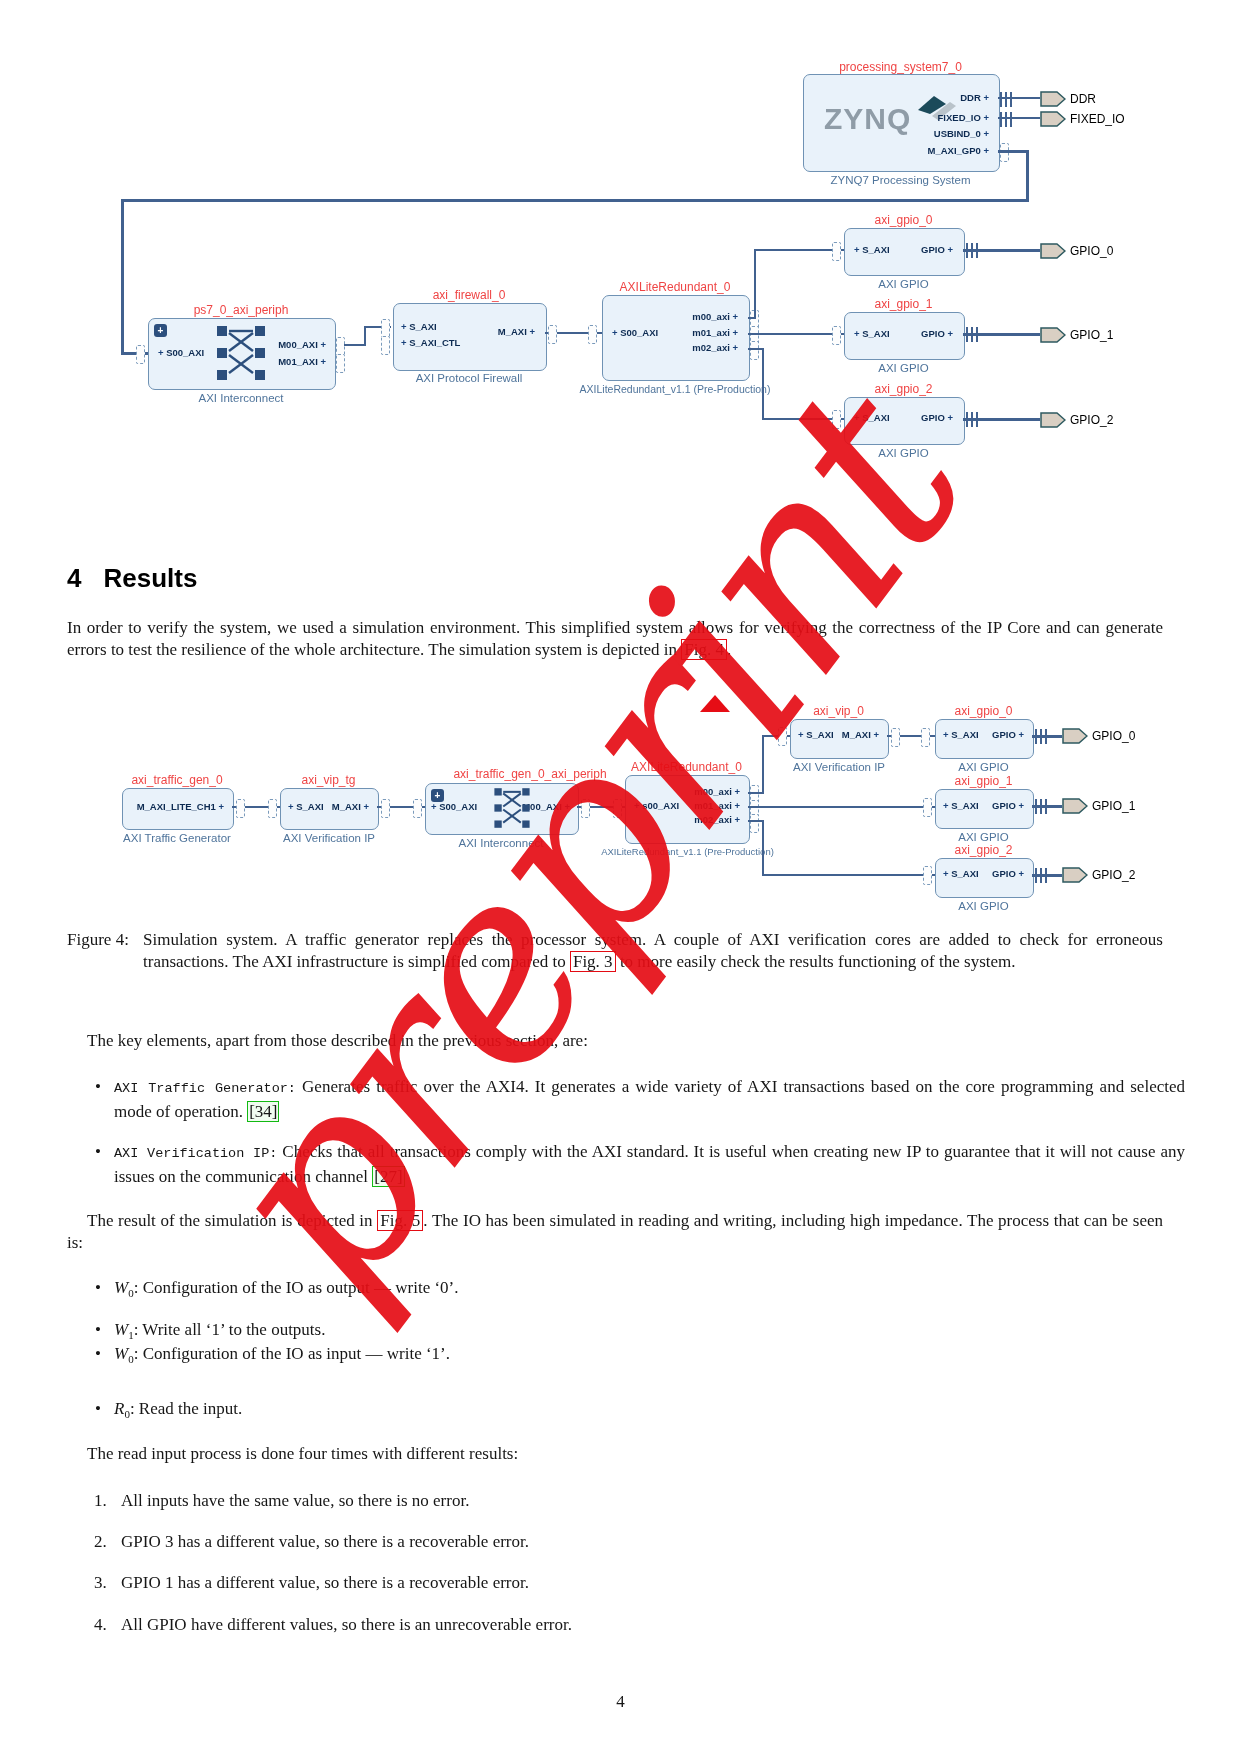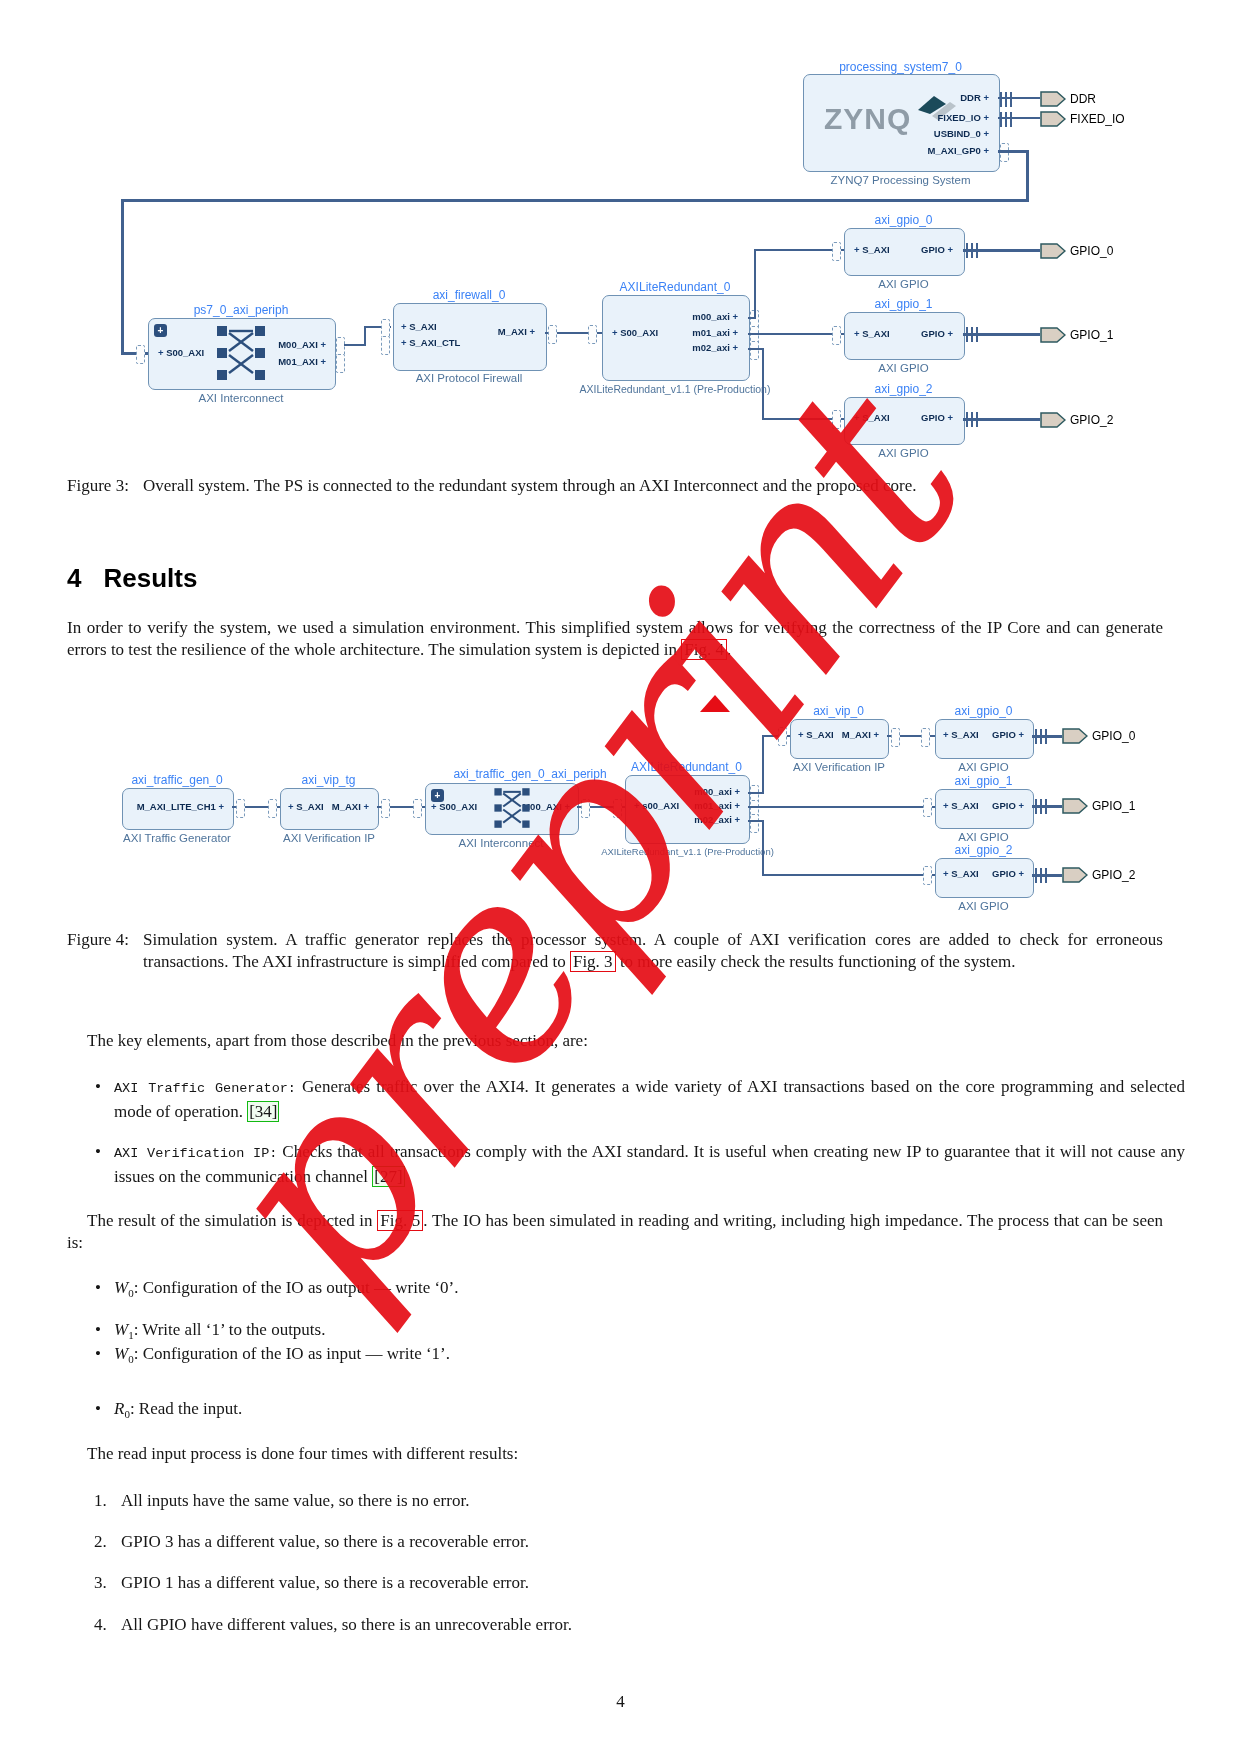--- a/index.html
+++ b/index.html
@@ -1,20 +1,20 @@
 <!DOCTYPE html>
 <html><head>
 <meta charset="utf-8">
 <style>
   html,body{margin:0;padding:0;background:#888;}
   .page{position:relative;width:1241px;height:1754px;background:#ffffff;overflow:hidden;
         font-family:"Liberation Serif",serif;color:#161616;margin:0 auto;}
   
   .blk{position:absolute;background:#e9f2fa;border:1.4px solid #6f92b4;border-radius:7px;}
-  .btitle{position:absolute;font:12px "Liberation Sans",sans-serif;color:#3b82f6;text-align:center;white-space:nowrap;}
+  .btitle{position:absolute;font:12px "Liberation Sans",sans-serif;color:#ef4444;text-align:center;white-space:nowrap;}
   .bsub{position:absolute;font:11.5px "Liberation Sans",sans-serif;color:#4f749b;text-align:center;white-space:nowrap;}
   .bsub.small{font-size:9.5px;}
   .port{position:absolute;font:bold 9.5px "Liberation Sans",sans-serif;color:#0d2b52;white-space:nowrap;line-height:12px;}
   .port.r{text-align:right;}
   .port.l::before{content:"+ ";color:#17407a;font-weight:bold;}
   .port.r::after{content:" +";color:#17407a;font-weight:bold;}
   .wire{position:absolute;background:#41618f;}
   .stub{position:absolute;width:7px;height:17px;border:1.2px dashed #7a9abb;background:#fdfdfd;border-radius:2px;}
   .bus3{position:absolute;width:13px;height:15px;background:repeating-linear-gradient(90deg,#41618f 0 2px,transparent 2px 5px);}
   .extp{position:absolute;}
@@ -184,24 +184,20 @@
     <div class="bsub" style="left:844px;top:447px;width:119px">AXI GPIO</div>
     <div class="stub" style="left:832px;top:410px"></div>
     <div class="bus3" style="left:966px;top:412px"></div>
     <div class="wire" style="left:963px;top:418px;width:77px;height:3px"></div>
     <svg class="extp" style="left:1040px;top:412px" width="26" height="16">
         <polygon points="1,1 17,1 25,8 17,15 1,15" fill="#d9cfc3" stroke="#2e5a60" stroke-width="1.5"></polygon>
       </svg>
     <div class="extlabel" style="left:1070px;top:413px">GPIO_2</div>
   </div>
 
-  <div class="para cap" style="left:67px;top:475px;width:1096px">
-    <span class="lab">Figure 3:</span>
-    <span class="ctext">Overall system. The PS is connected to the redundant system through an AXI Interconnect and the proposed core.</span>
-  </div>
 
   <div class="h1" style="left:67px;top:563px">
     <span>4</span>
     <span>Results</span>
   </div>
 
   <div class="para" style="left:67px;top:617px;width:1096px">
     <span>In order to verify the system, we used a simulation environment. This simplified system allows for verifying the correctness of the IP Core and can generate errors to test the resilience of the whole architecture. The simulation system is depicted in </span><span class="redbox">Fig. 4</span><span>.</span>
   </div>
 

